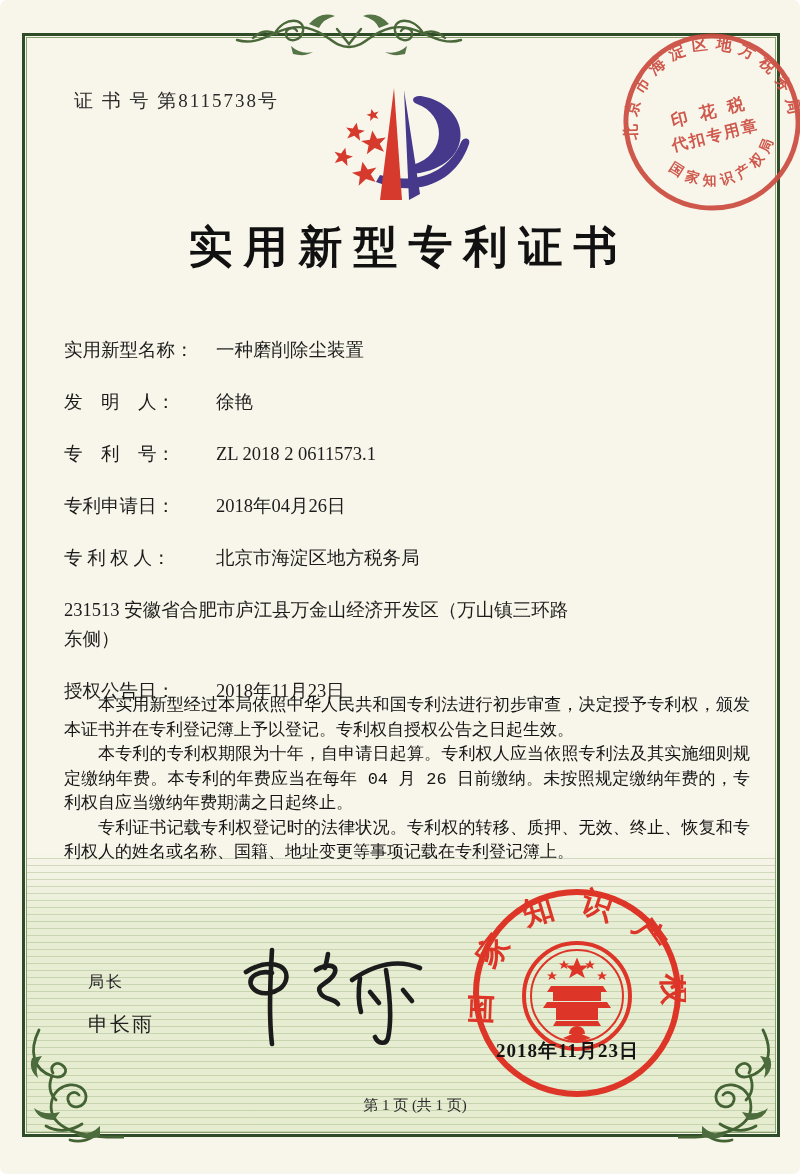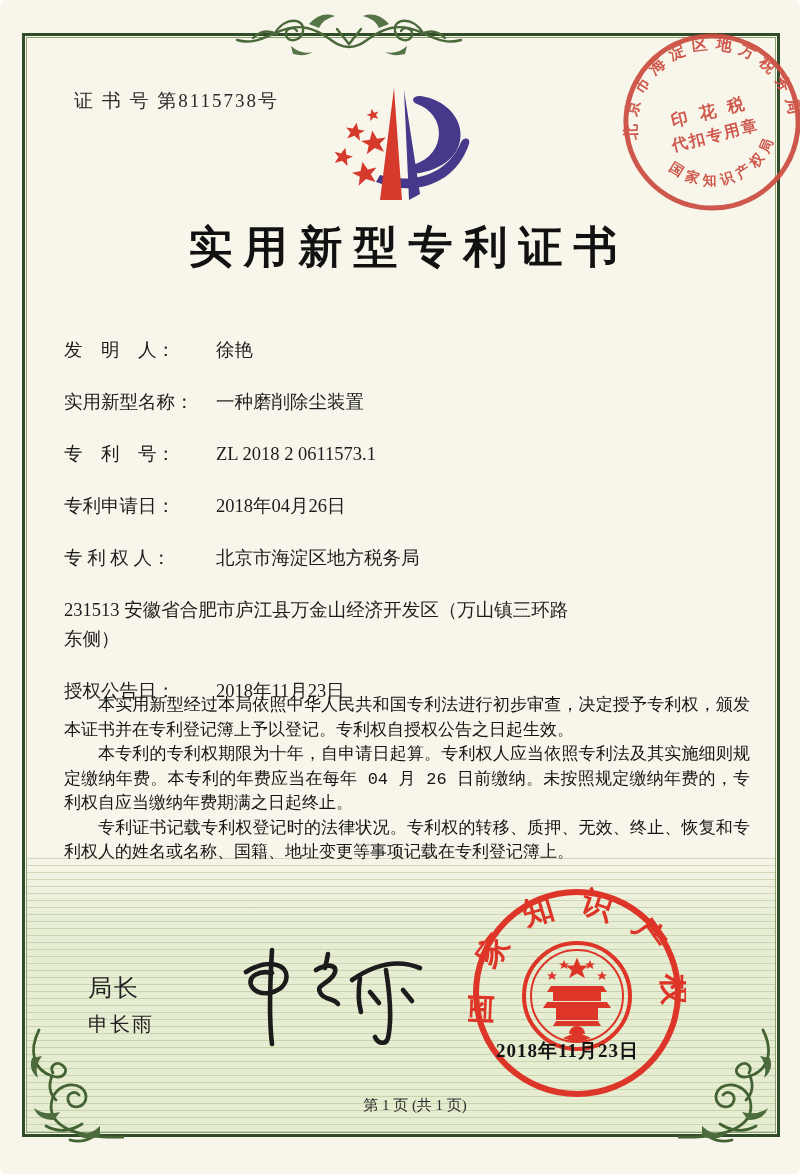--- a/index.html
+++ b/index.html
@@ -15,21 +15,21 @@
   .title{position:absolute;left:0;top:218px;width:100%;text-align:center;font-size:44px;font-weight:bold;
     color:#111;letter-spacing:11px;padding-left:17px;box-sizing:border-box;}
   .fields{position:absolute;left:64px;top:336px;width:690px;font-size:18.5px;color:#1c1c1c;}
   .frow{display:flex;margin-bottom:23px;line-height:29px;position:relative;}
   .flabel{flex:0 0 152px;white-space:pre;}
   .fvalue{flex:0 1 auto;max-width:505px;}
   .grant{position:absolute;left:393px;top:0;display:flex;}
   .paras{position:absolute;left:64px;top:694px;width:686px;font-size:17px;line-height:24.5px;
     color:#151515;text-align:justify;}
   .paras p{margin:0;text-indent:2em;font-family:Liberation Mono, monospace;}
-  .officer-title{position:absolute;left:88px;top:972px;font-size:24px;color:#222;letter-spacing:2px;}
+  .officer-title{position:absolute;left:88px;top:972px;font-size:16px;color:#222;letter-spacing:2px;}
   .officer-name{position:absolute;left:88px;top:1011px;font-size:20px;color:#222;letter-spacing:2px;}
   .signature{position:absolute;left:210px;top:940px;}
   .seal{position:absolute;left:468px;top:884px;}
   .seal-date{position:absolute;left:496px;top:1038px;width:190px;font-size:19px;font-weight:bold;
     color:#141414;letter-spacing:1px;}
   .tax-stamp{position:absolute;left:618px;top:28px;opacity:0.93;}
   .logo{position:absolute;left:320px;top:84px;}
   .footer{position:absolute;left:0;top:1096px;width:100%;text-align:center;font-size:15px;color:#2c2c2c;margin-left:15px;}
   .orn-top{position:absolute;left:233px;top:2px;}
   .orn-bl{position:absolute;left:12px;top:1028px;}
@@ -137,26 +137,26 @@
       </text>
       <text class="seal-text" x="95" y="90" text-anchor="middle" font-size="17" letter-spacing="4">印 花 税</text>
       <text class="seal-text" x="95" y="114" text-anchor="middle" font-size="16" letter-spacing="2">代扣专用章</text>
     </g>
   </svg>
 
   <div class="title">实用新型专利证书</div>
 
   <div class="fields">
     <div class="frow">
+      <span class="flabel">实用新型名称：</span>
+      <span class="fvalue">一种磨削除尘装置</span>
+    </div>
+    <div class="frow">
       <span class="flabel">发　明　人：</span>
       <span class="fvalue">徐艳</span>
-    </div>
-    <div class="frow">
-      <span class="flabel">实用新型名称：</span>
-      <span class="fvalue">一种磨削除尘装置</span>
     </div>
     <div class="frow">
       <span class="flabel">专　利　号：</span>
       <span class="fvalue">ZL 2018 2 0611573.1</span>
     </div>
     <div class="frow">
       <span class="flabel">专利申请日：</span>
       <span class="fvalue">2018年04月26日</span>
     </div>
     <div class="frow">

